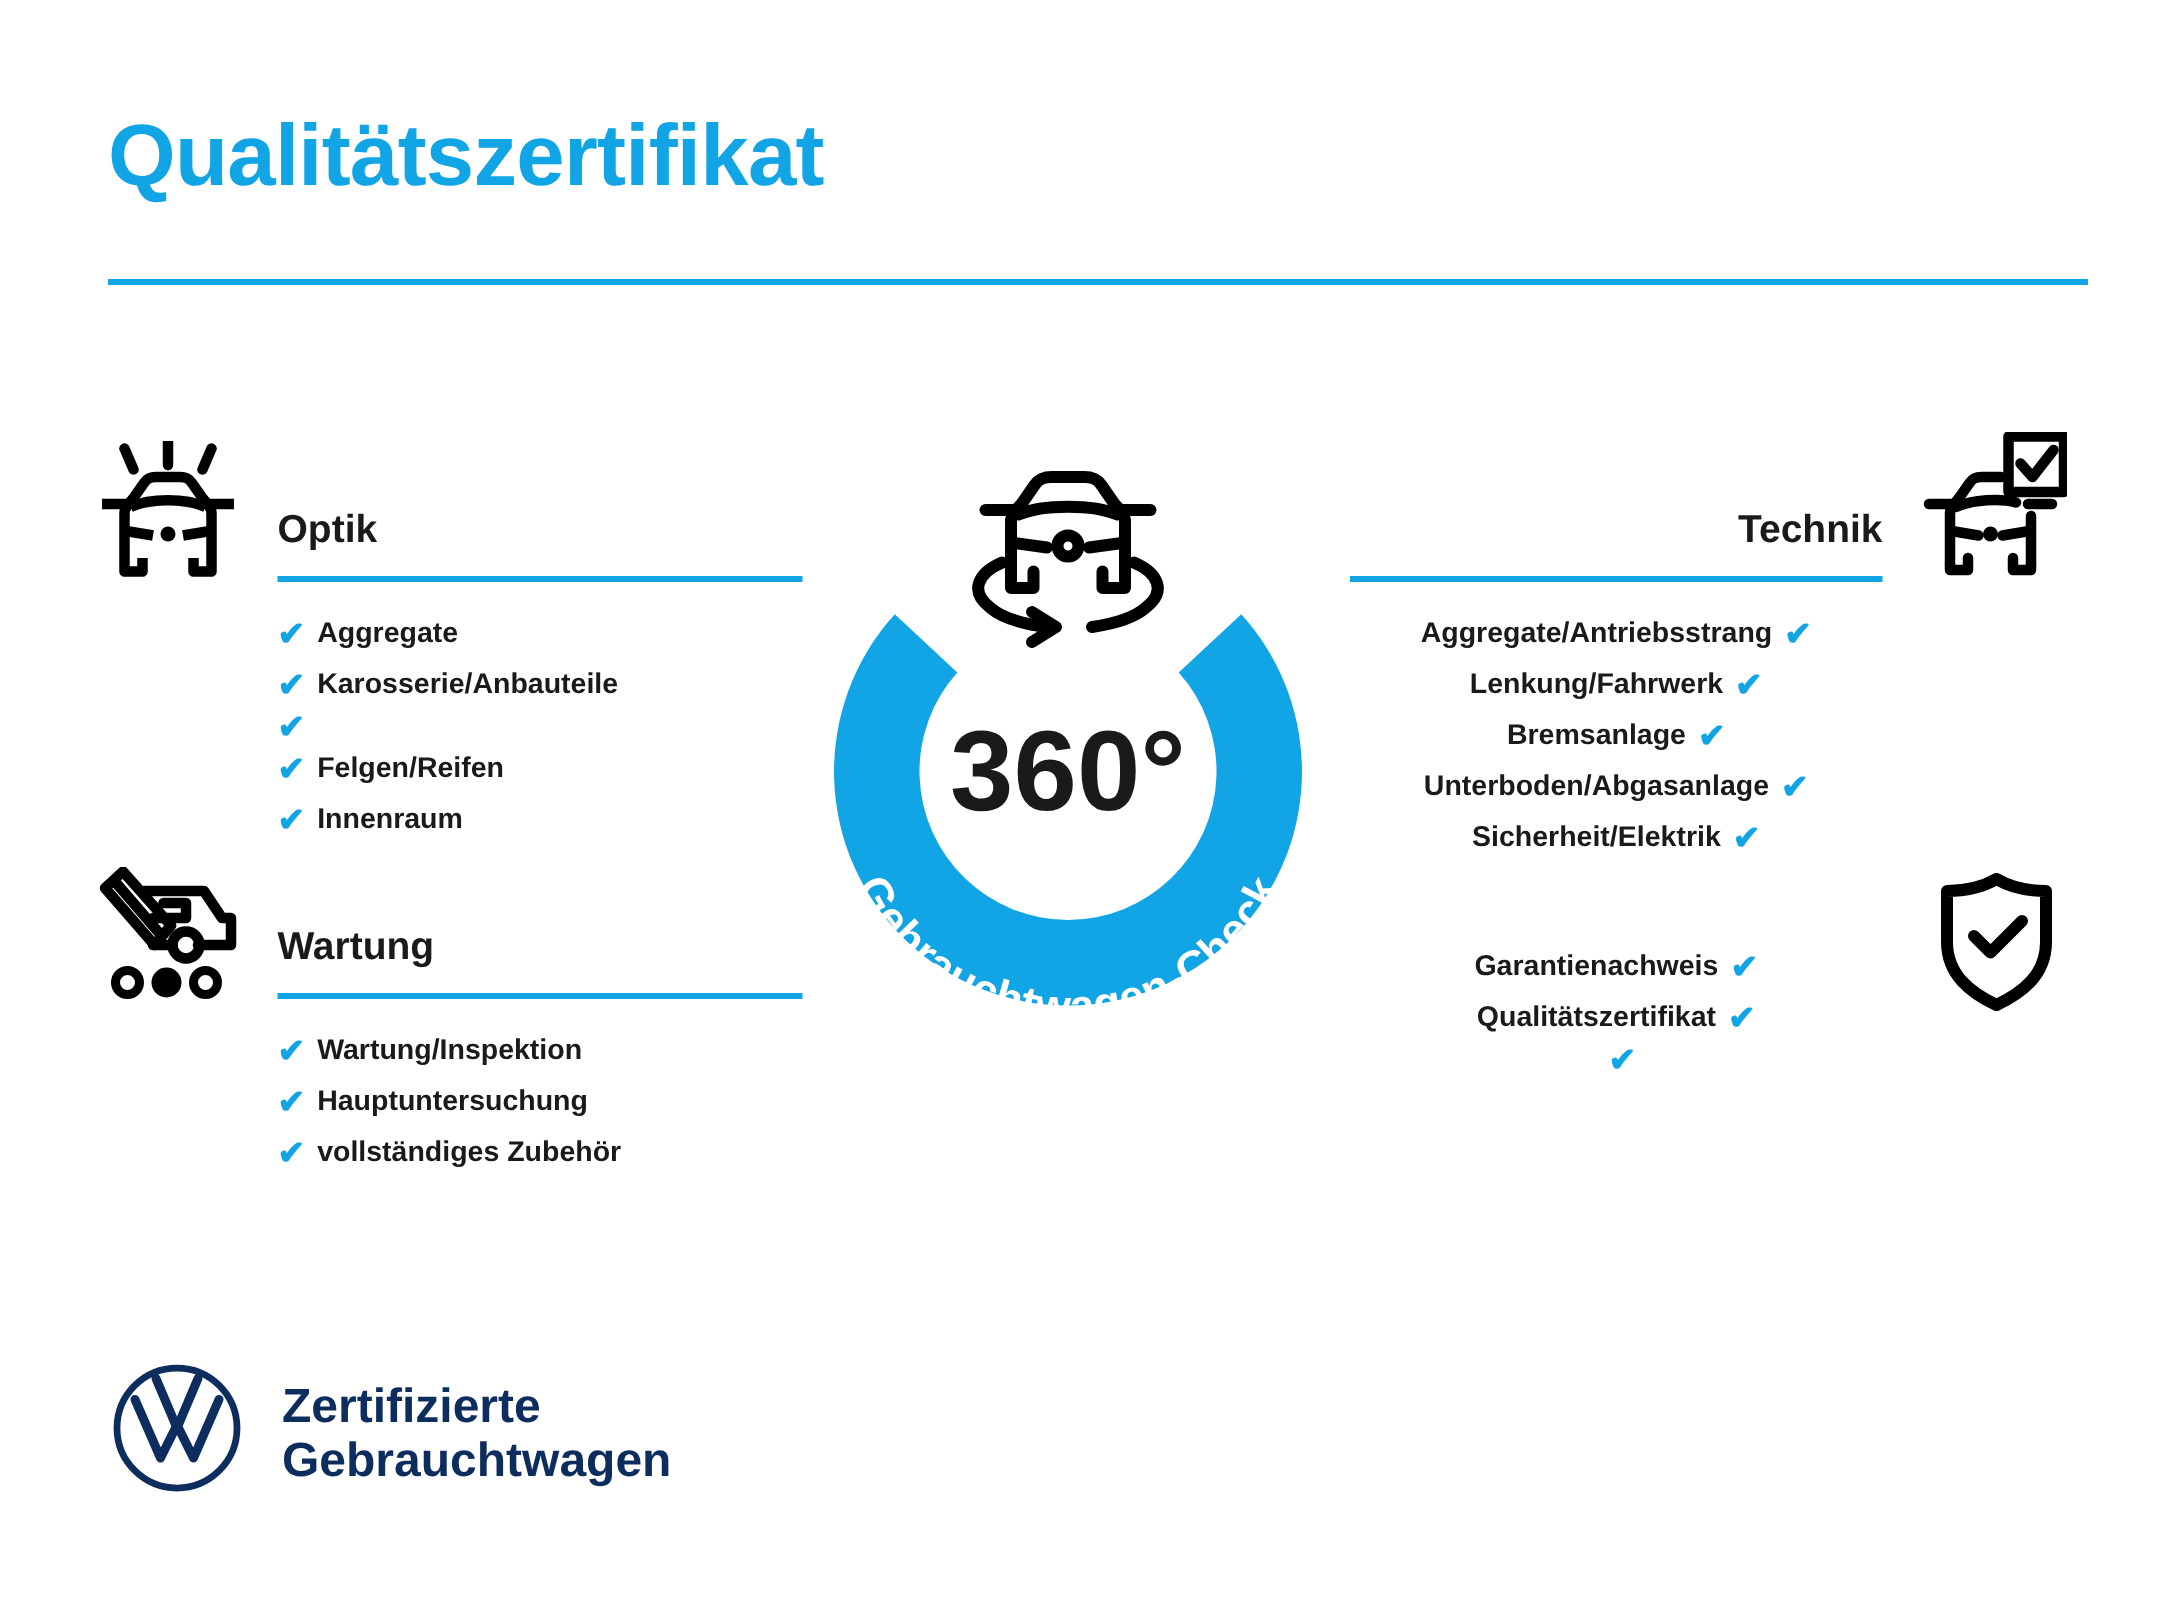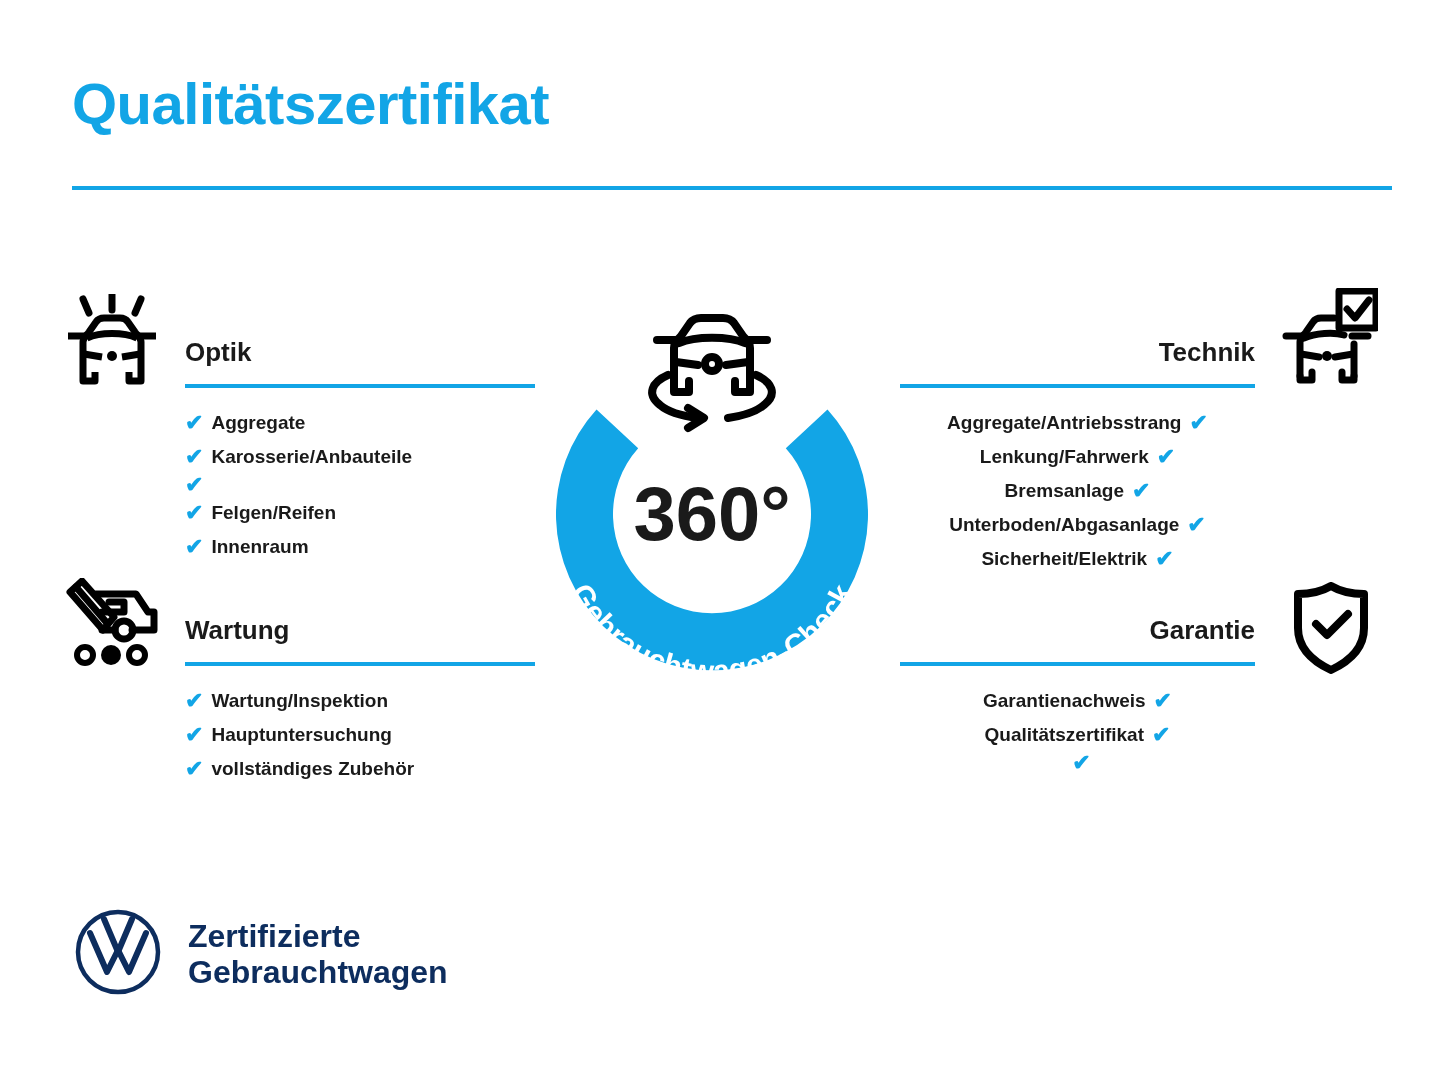--- a/index.html
+++ b/index.html
@@ -275,24 +275,20 @@
         <span class="check">✔</span>
       </li>
     <li>
         <span>Sicherheit/Elektrik</span>
         <span class="check">✔</span>
       </li>
   </ul>
 </div>
 
 <div class="section sec-right" id="section-garantie">
-  <div class="sec-head">
-    <div class="sec-title">Garantie</div>
-    <div class="sec-rule"></div>
-  </div>
   <ul class="sec-list">
     <li>
         <span>Garantienachweis</span>
         <span class="check">✔</span>
       </li>
     <li>
         <span>Qualitätszertifikat</span>
         <span class="check">✔</span>
       </li>
     <li>

